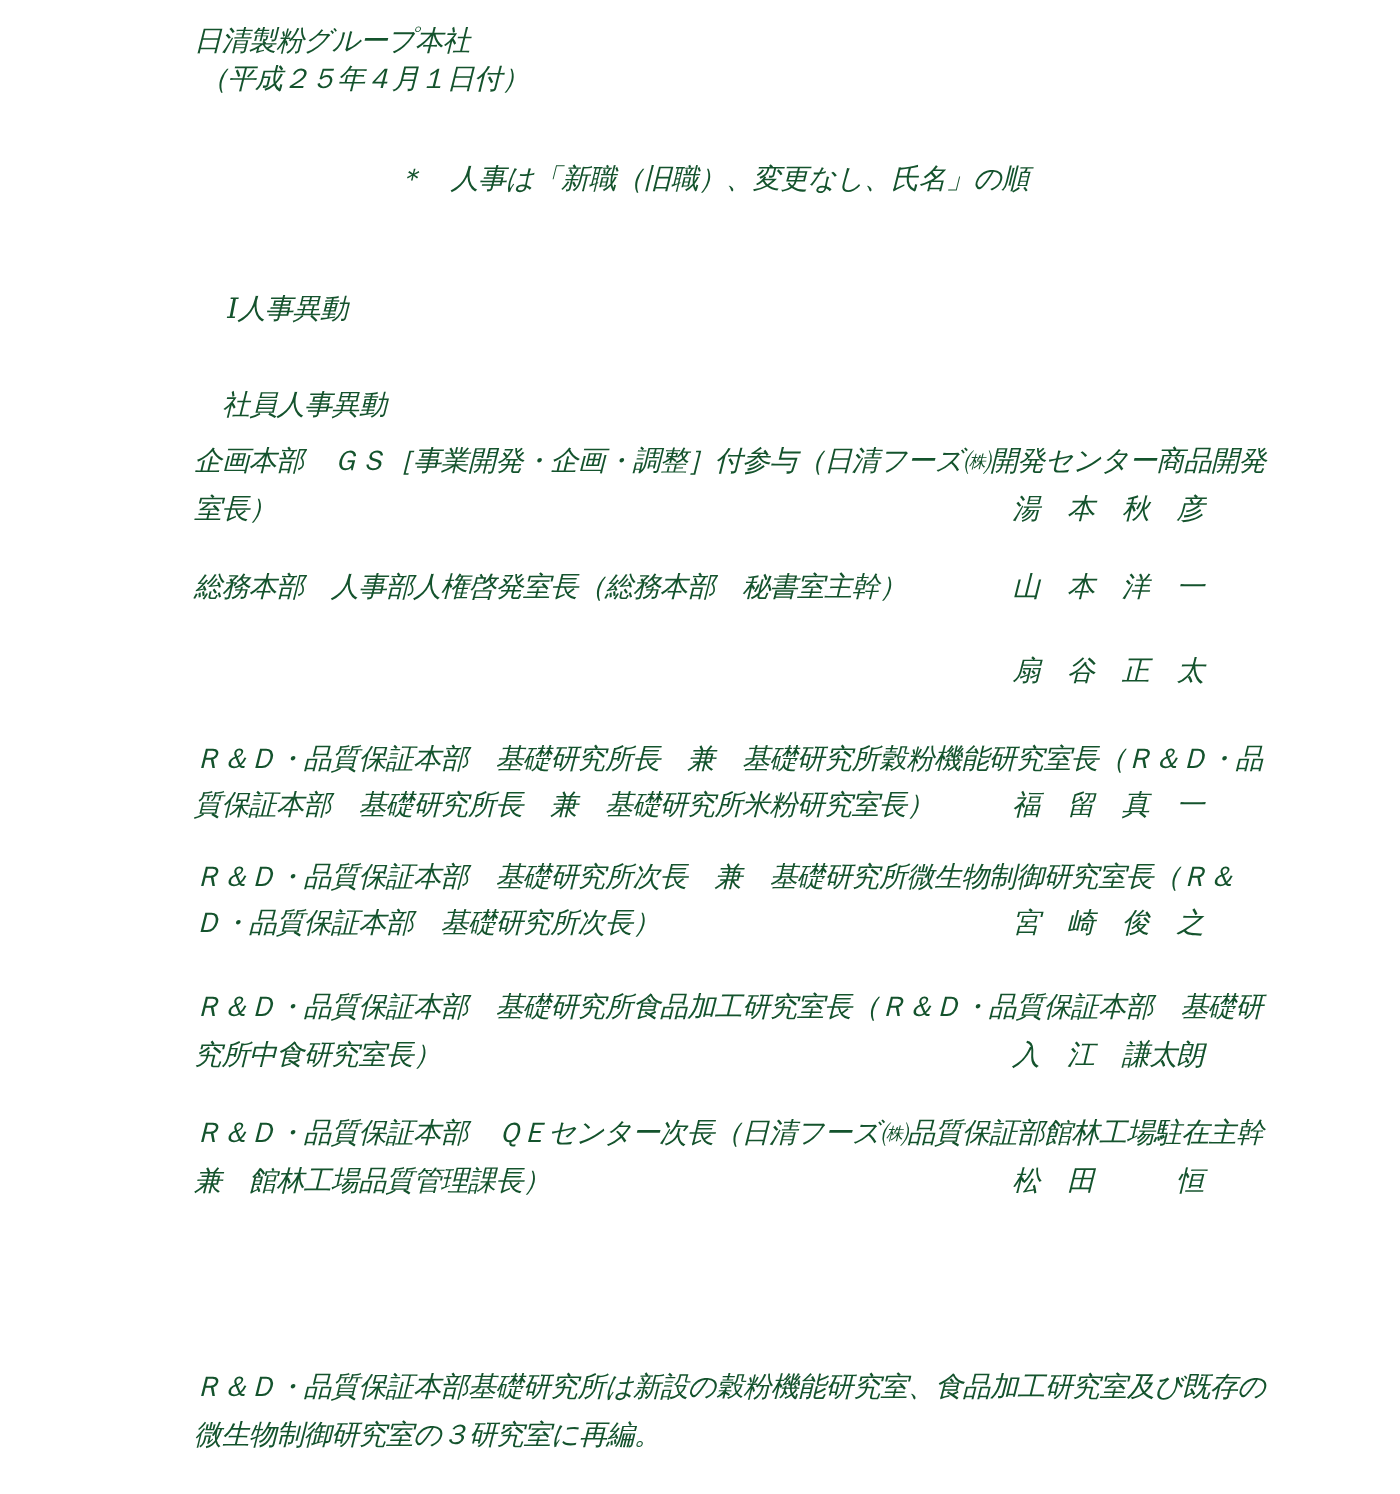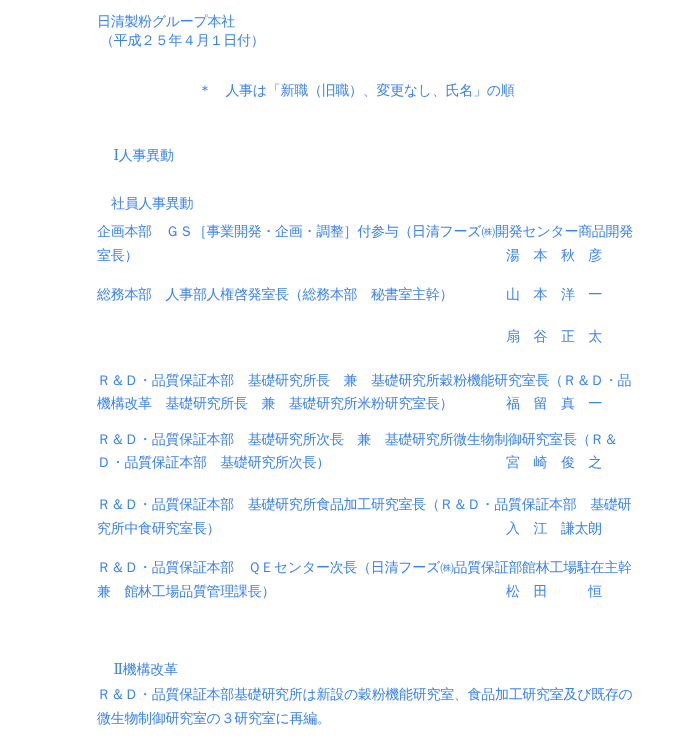--- a/index.html
+++ b/index.html
@@ -3,21 +3,22 @@
 <meta charset="utf-8">
 <style>
   html, body { margin: 0; padding: 0; background: #ffffff; }
   .doc {
     position: relative;
     width: 700px;
     height: 747px;
     background: #ffffff;
     overflow: hidden;
     font-family: "DejaVu Serif", "Liberation Serif", serif;
-    color: #3b82f6;
+    color: #14532d;
+    font-style: italic;
   }
   .ln {
     position: absolute;
     left: 97px;
     font-size: 14px;
     line-height: 15px;
     letter-spacing: -0.3px;
     white-space: pre;
   }
   .last {
@@ -55,21 +56,21 @@
     <span>総務本部　人事部人権啓発室長（総務本部　秘書室主幹）</span>
     <span class="name">山　本　洋　一</span>
   </div>
 
   <div class="ln last" style="top:329px">
     <span class="name">扇　谷　正　太</span>
   </div>
 
   <div class="ln" style="top:373px">Ｒ＆Ｄ・品質保証本部　基礎研究所長　兼　基礎研究所穀粉機能研究室長（Ｒ＆Ｄ・品</div>
   <div class="ln last" style="top:396px">
-    <span>機構改革　基礎研究所長　兼　基礎研究所米粉研究室長）</span>
+    <span>質保証本部　基礎研究所長　兼　基礎研究所米粉研究室長）</span>
     <span class="name">福　留　真　一</span>
   </div>
 
   <div class="ln" style="top:432px">Ｒ＆Ｄ・品質保証本部　基礎研究所次長　兼　基礎研究所微生物制御研究室長（Ｒ＆</div>
   <div class="ln last" style="top:455px">
     <span>Ｄ・品質保証本部　基礎研究所次長）</span>
     <span class="name">宮　崎　俊　之</span>
   </div>
 
   <div class="ln" style="top:497px">Ｒ＆Ｄ・品質保証本部　基礎研究所食品加工研究室長（Ｒ＆Ｄ・品質保証本部　基礎研</div>
@@ -77,20 +78,17 @@
     <span>究所中食研究室長）</span>
     <span class="name">入　江　謙太朗</span>
   </div>
 
   <div class="ln" style="top:560px">Ｒ＆Ｄ・品質保証本部　ＱＥセンター次長（日清フーズ㈱品質保証部館林工場駐在主幹</div>
   <div class="ln last" style="top:584px">
     <span>兼　館林工場品質管理課長）</span>
     <span class="name">松　田　　　恒</span>
   </div>
 
-  <div class="ln heading" style="top:647px">
-    <span class="rn">Ⅱ</span><span class="ht">機構改革</span>
-  </div>
 
   <div class="ln" style="top:687px">Ｒ＆Ｄ・品質保証本部基礎研究所は新設の穀粉機能研究室、食品加工研究室及び既存の</div>
   <div class="ln" style="top:711px">微生物制御研究室の３研究室に再編。</div>
 
 </div>
 
 </body></html>

